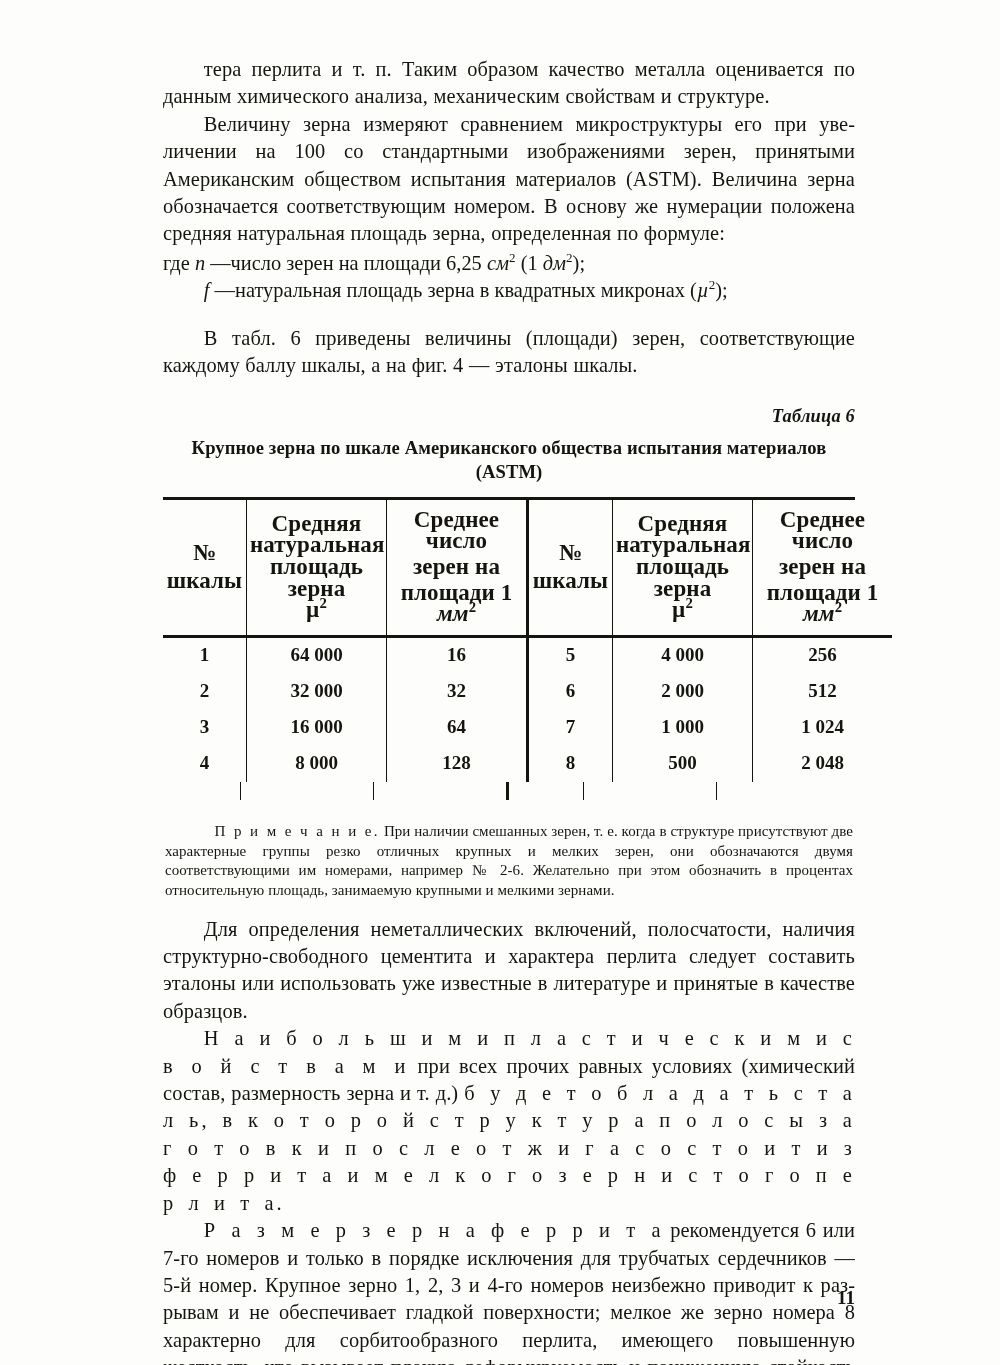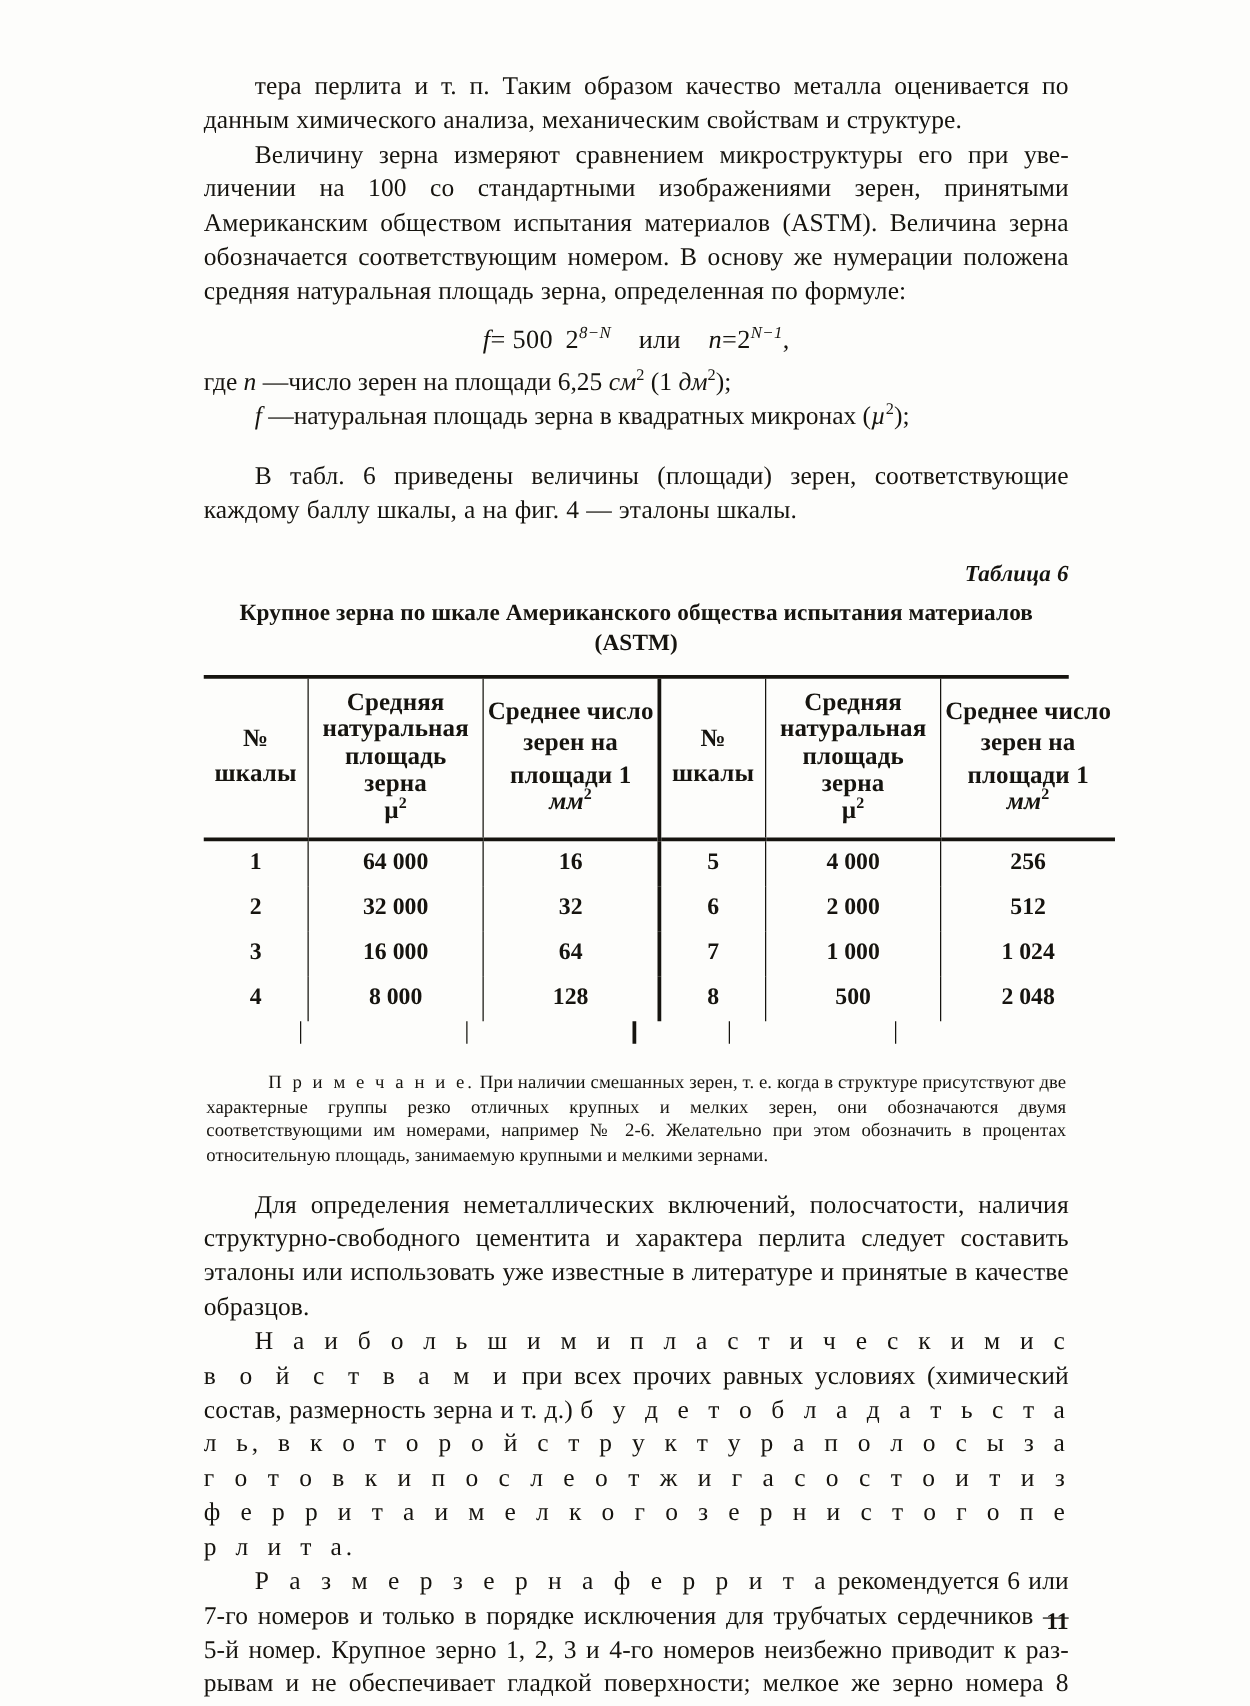--- a/index.html
+++ b/index.html
@@ -96,21 +96,21 @@
   }
   table.grain th,
   table.grain td {
     padding: 0;
     vertical-align: middle;
     text-align: center;
     font-weight: normal;
   }
   table.grain thead th {
     font-weight: bold;
-    font-size: 20px;
+    font-size: 23px;
     line-height: 21.6px;
     padding: 9px 3px 10px 3px;
     letter-spacing: 0.1px;
   }
   
   .vr-thin { border-left: 1.9px solid #16140f; }
   .vr-thick { border-left: 3.6px solid #16140f; }
 
   
   table.grain thead tr { border-bottom: 1.6px solid #16140f; }
@@ -171,23 +171,20 @@
 </head>
 <body>
 
 <div class="page">
   <div class="content">
 
     <p class="body">тера перлита и т. п. Таким образом качество металла оценивается по данным химического анализа, механическим свойствам и структуре.</p>
 
     <p class="body">Величину зерна измеряют сравнением микроструктуры его при уве­личении на 100 со стандартными изображениями зерен, принятыми Американским обществом испытания материалов (ASTM). Величина зерна обозначается соответствующим номером. В основу же нумерации положена средняя натуральная площадь зерна, определенная по фор­муле:</p>
 
-    <div class="formula">
-      <span class="it">f</span><span>= 500</span><span class="gap-sm"></span><span>2</span><sup class="sm it">8−N</sup><span class="gap-md"></span><span>или</span><span class="gap-md"></span><span class="it">n</span><span>=</span><span>2</span><sup class="sm it">N−1</sup><span>,</span>
-    </div>
 
     <div class="defs">
       <div class="row">
         <span>где</span>
         <span class="it">n</span>
         <span>—</span><span>число зерен на площади 6,25</span>
         <span class="it">см</span><sup class="sm">2</sup>
         <span>(1</span>
         <span class="it">дм</span><sup class="sm">2</sup><span>);</span>
       </div>

